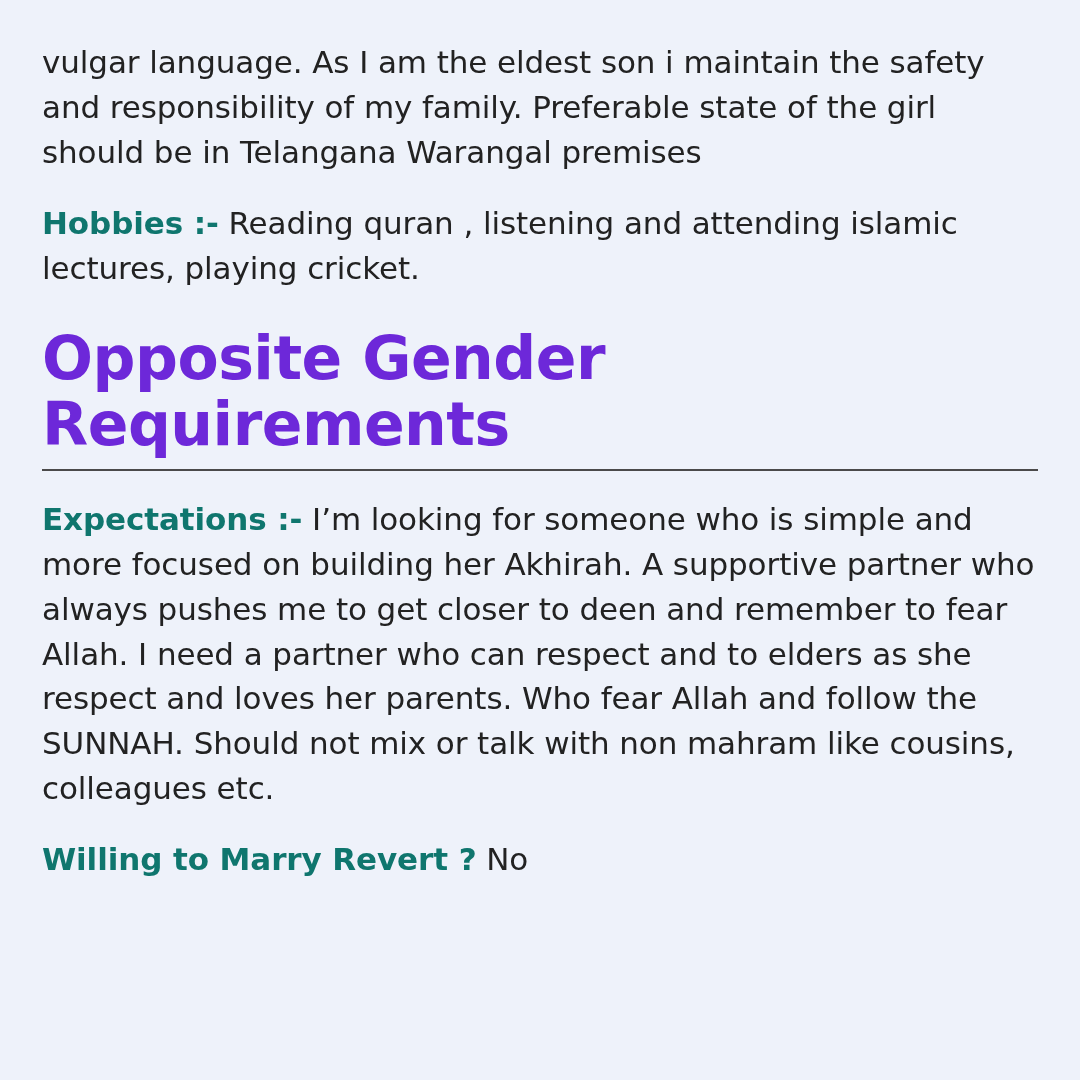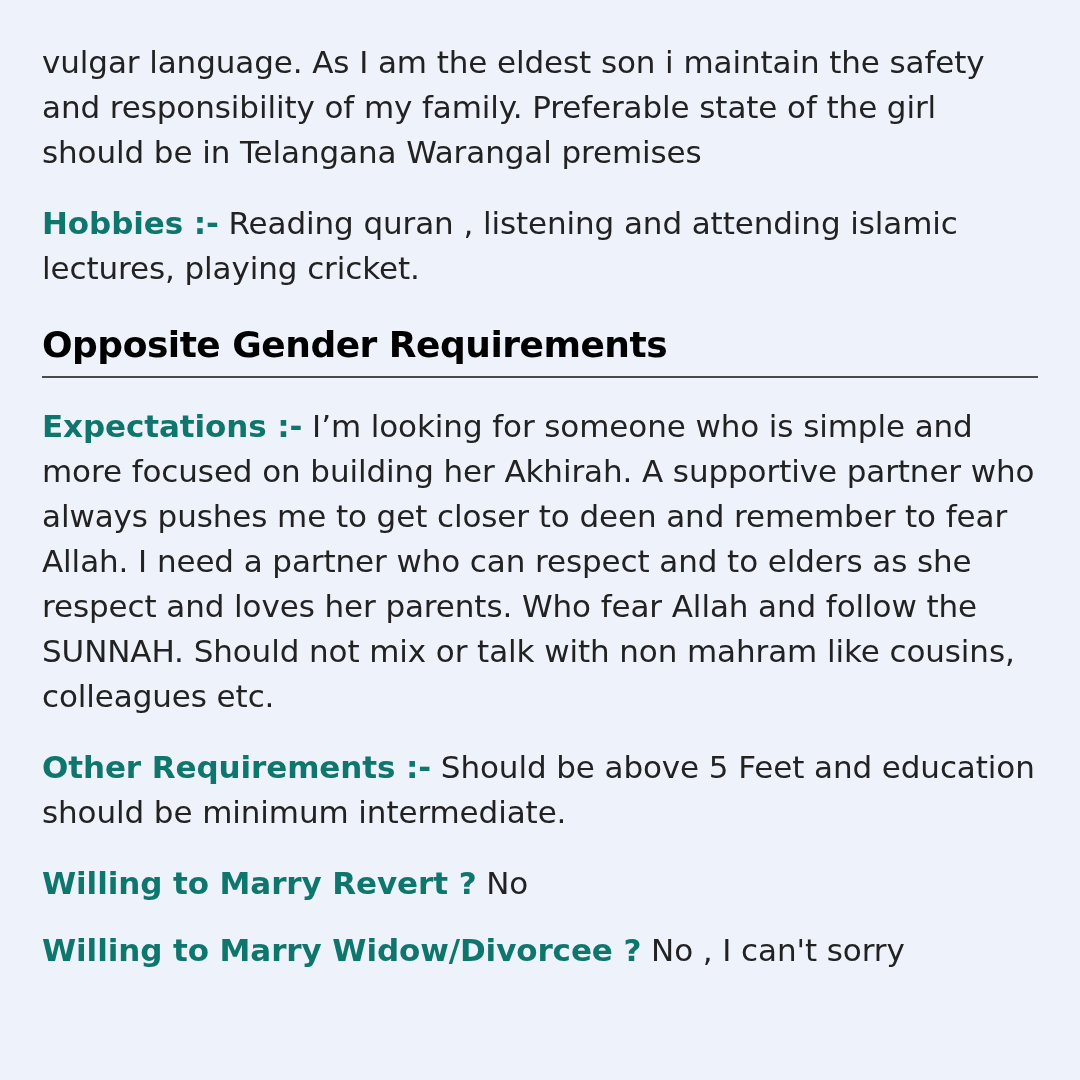--- a/index.html
+++ b/index.html
@@ -30,24 +30,24 @@
   }
   p.para.tight {
     margin-bottom: 22px;
   }
   .lbl {
     color: #0f766e;
     font-weight: bold;
   }
   h2.section-title {
     margin: 34px 0 0 0;
-    font-size: 36px;
+    font-size: 60px;
     line-height: 1.1;
     font-weight: bold;
-    color: #000000;
+    color: #6d28d9;
     letter-spacing: -0.5px;
   }
   .rule {
     border-bottom: 2px solid #4a4a4a;
     margin: 12px 0 26px 0;
     width: 100%;
   }
 </style>
 </head>
 <body>
@@ -57,19 +57,17 @@
   <p class="para">vulgar language. As I am the eldest son i maintain the safety and responsibility of my family. Preferable state of the girl should be in Telangana Warangal premises</p>
 
   <p class="para tight"><span class="lbl">Hobbies :-</span> <span>Reading quran , listening and attending islamic lectures, playing cricket.</span></p>
 
   <h2 class="section-title">Opposite Gender Requirements</h2>
   <div class="rule"></div>
 
 
   <p class="para"><span class="lbl">Expectations :-</span> <span>I’m looking for someone who is simple and more focused on building her Akhirah. A supportive partner who always pushes me to get closer to deen and remember to fear Allah. I need a partner who can respect and to elders as she respect and loves her parents. Who fear Allah and follow the SUNNAH. Should not mix or talk with non mahram like cousins, colleagues etc.</span></p>
 
-  <p class="para"><span class="lbl">Other Requirements :-</span> <span>Should be above 5 Feet and education should be minimum intermediate.</span></p>
 
   <p class="para tight"><span class="lbl">Willing to Marry Revert ?</span> <span>No</span></p>
 
-  <p class="para tight"><span class="lbl">Willing to Marry Widow/Divorcee ?</span> <span>No , I can't sorry</span></p>
 
 </div>
 
 </body></html>

